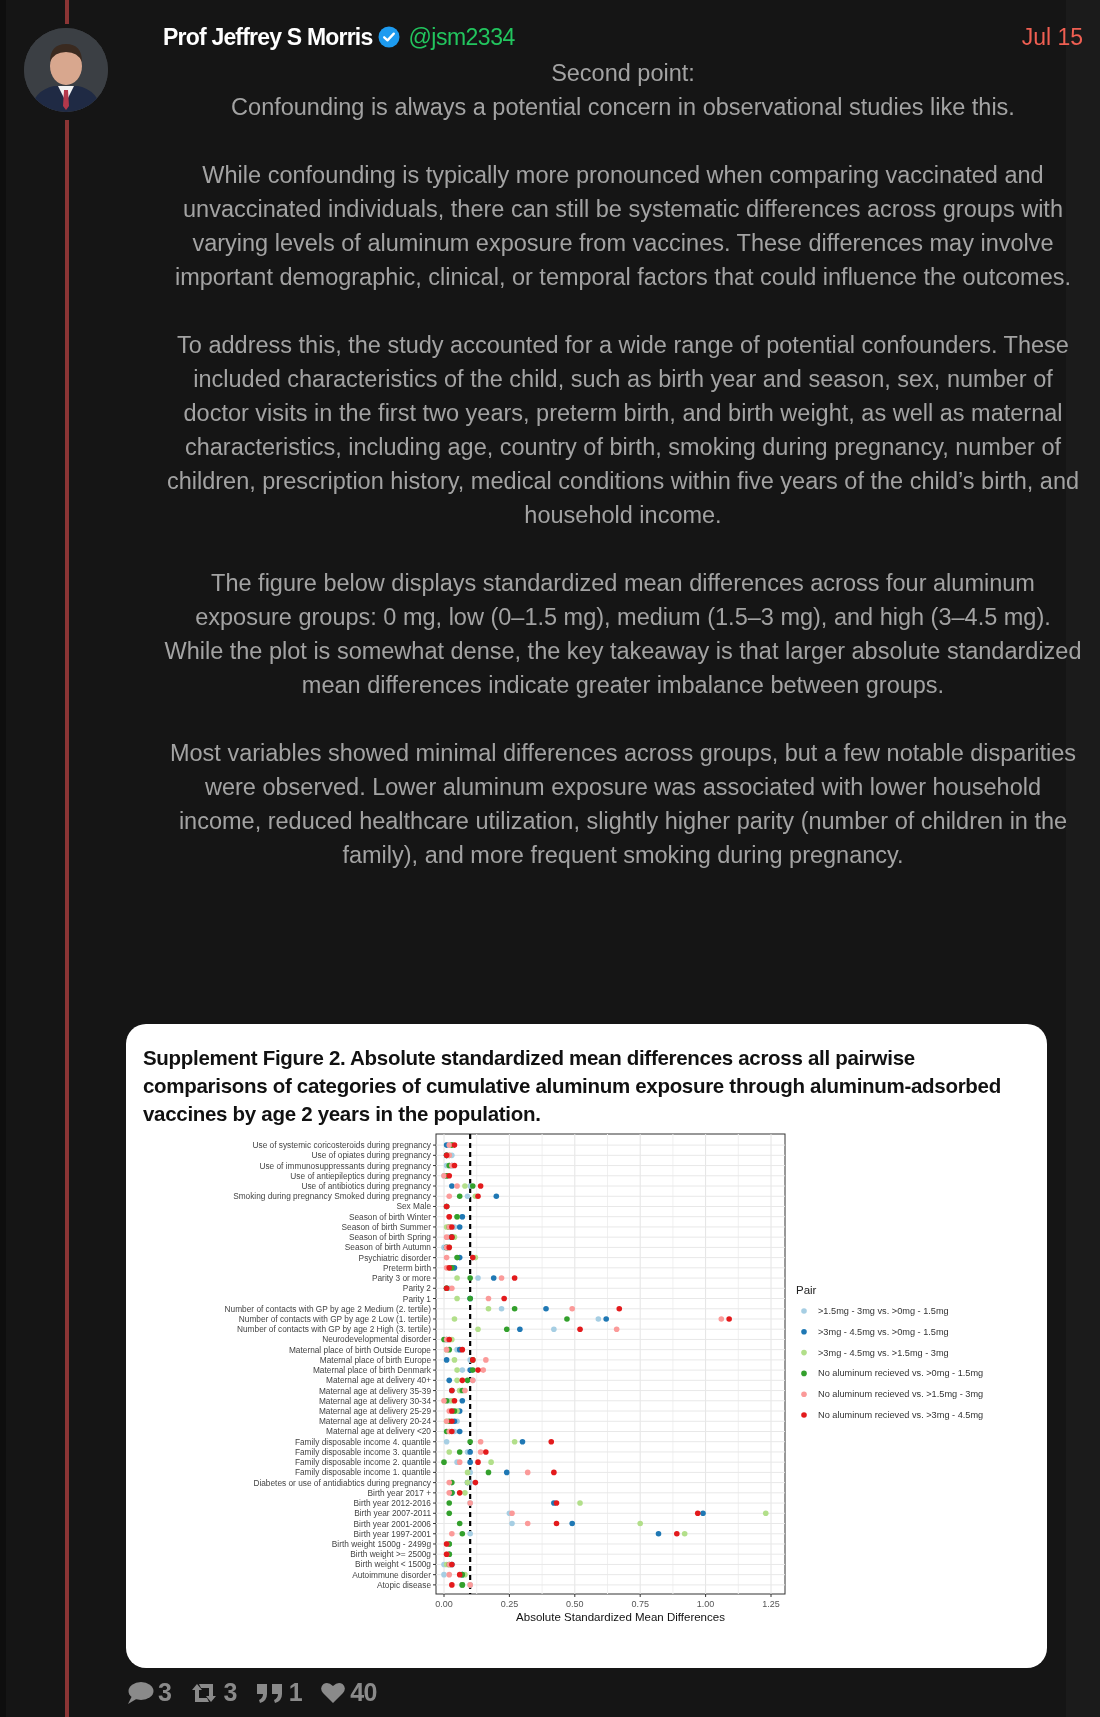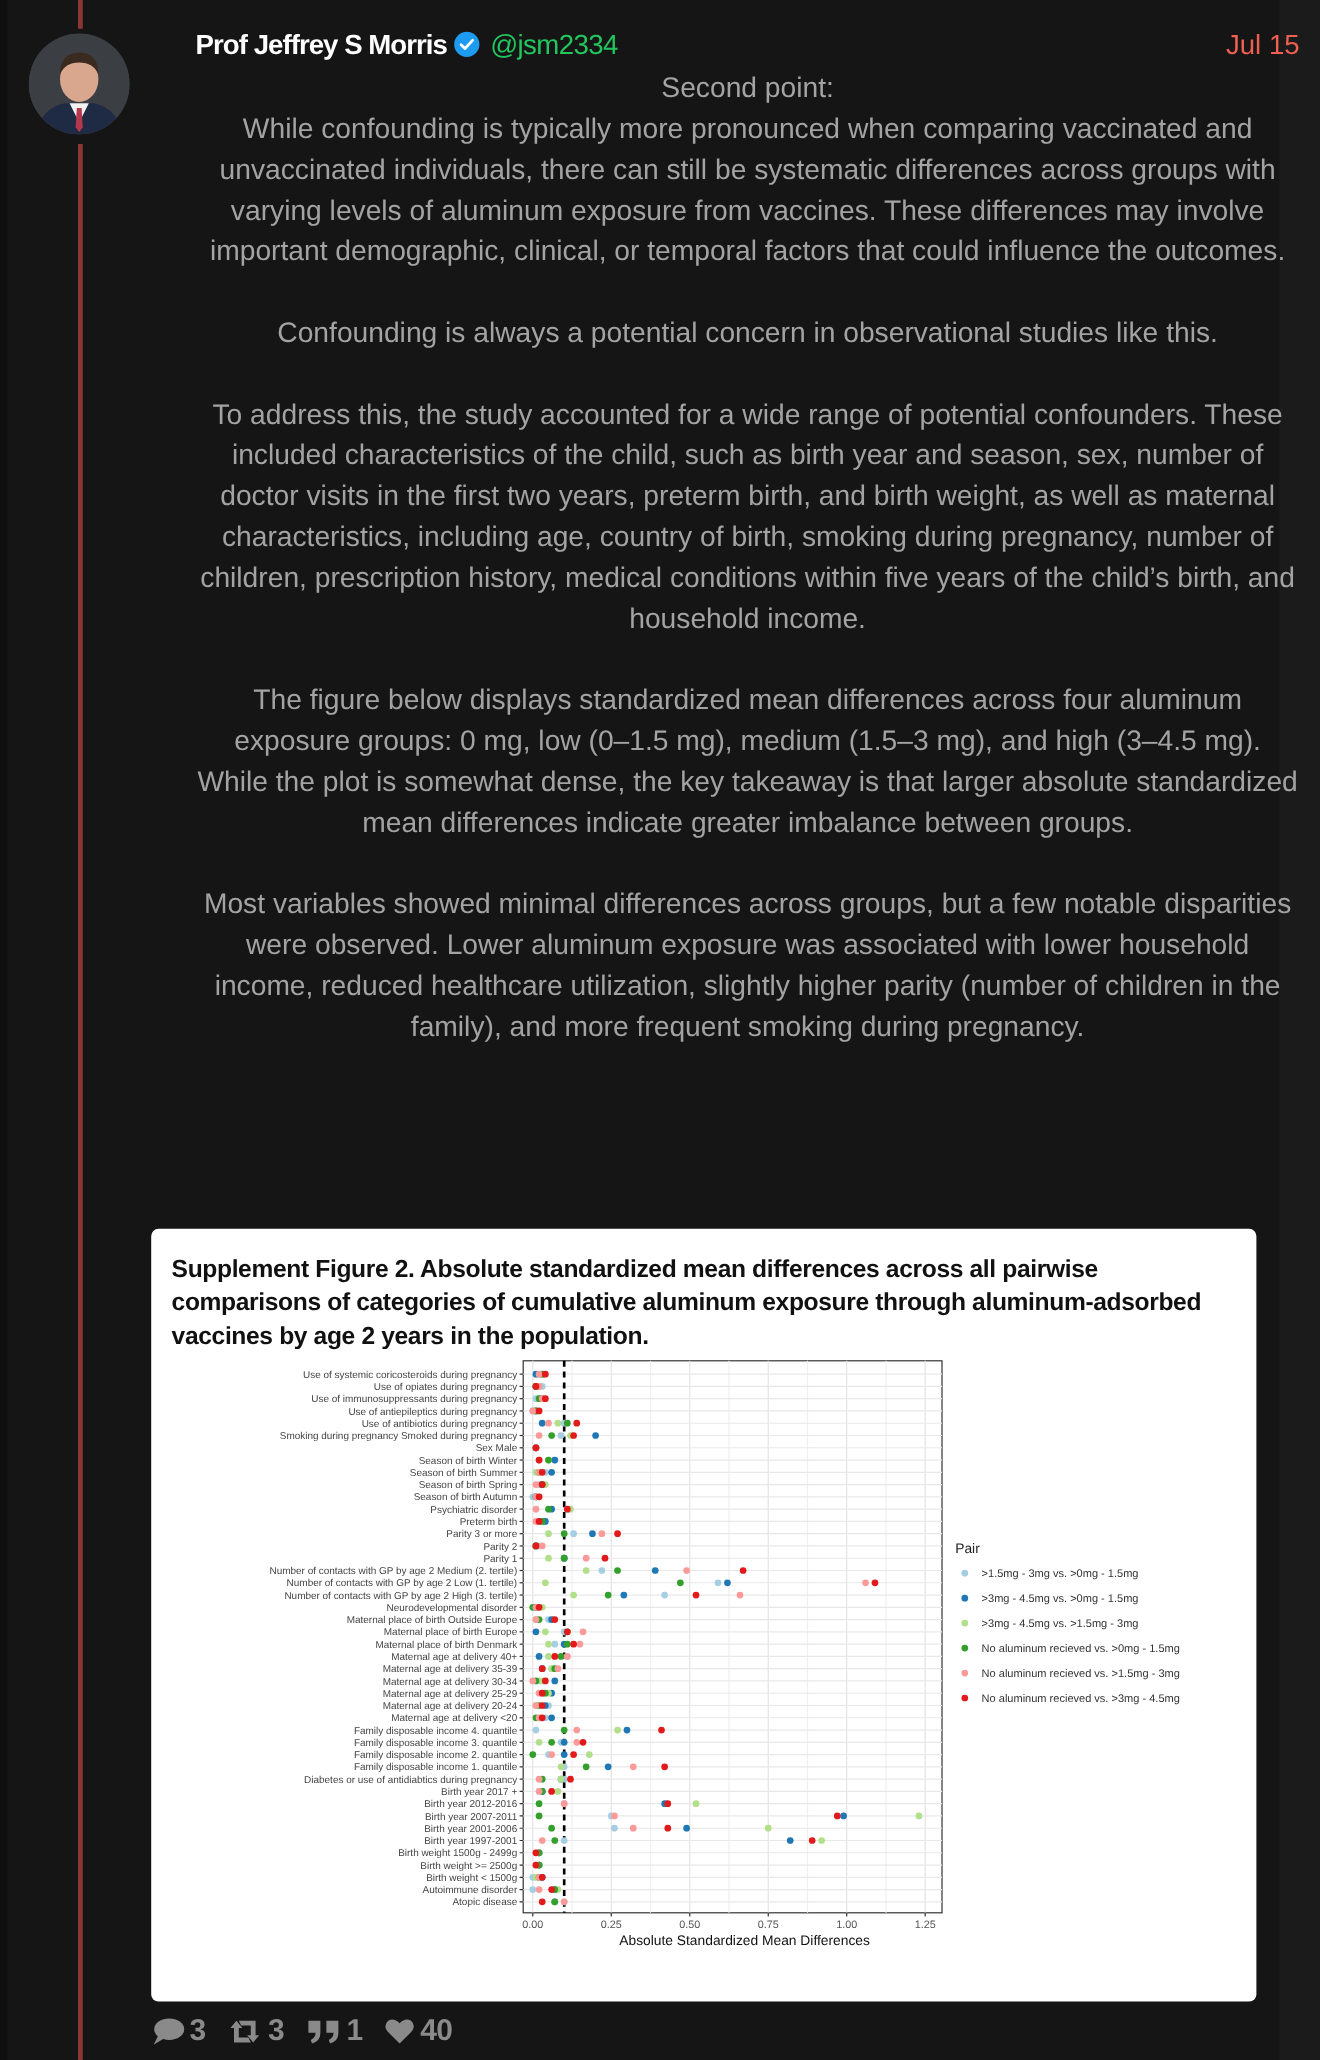--- a/index.html
+++ b/index.html
@@ -12,21 +12,21 @@
   .avatar { position:absolute; left:24px; top:28px; width:84px; height:84px; border-radius:50%; overflow:hidden; background:#3a3d40; }
   .post { position:absolute; left:126px; top:20px; width:920px;margin-left:37px; }
   .header { display:flex; align-items:center; height:34px; }
   .name { color:#fff; font-weight:bold; font-size:23px; letter-spacing:-0.8px; }
   .verified { display:inline-block; width:22px; height:22px; margin-left:6px; }
   .handle { color:#22c55e; font-size:23px; margin-left:8px; letter-spacing:-0.5px; }
   .date { position:absolute; right:0; top:4px; color:#ef5f52; font-size:23px;text-align:center; }
   .body { color:#a3a3a3; font-size:23.5px; line-height:34px; margin-top:2px;text-align:center; }
   .body p { margin:0 0 34px 0; }
   .body p.tight { margin:0; }
-  .figure-card { position:absolute; left:126px; top:1024px; width:921px; height:644px; background:#fff; border-radius:6px; overflow:hidden; }
+  .figure-card { position:absolute; left:126px; top:1024px; width:921px; height:644px; background:#fff; border-radius:20px; overflow:hidden; }
   .fig-title { position:absolute; left:17px; top:20px; width:880px; color:#111; font-weight:bold; font-size:20.5px; line-height:28px; letter-spacing:-0.3px; }
   .fig-note { position:absolute; left:17px; top:612px; color:#111; font-size:11.5px; letter-spacing:-0.2px;margin-top:45px; }
   #chart-svg { position:absolute; left:0; top:0; }
   .actions { position:absolute; left:126px; top:1678px; display:flex; align-items:center; color:#8a8a8a; font-weight:bold; font-size:25px; letter-spacing:-0.5px; }
   .action { display:flex; align-items:center; margin-right:18px; cursor:pointer; }
   .action svg { margin-right:4px; }
 </style>
 </head>
 <body>
 
@@ -51,22 +51,22 @@
     <span class="name">Prof Jeffrey S Morris</span>
     <svg class="verified" viewBox="0 0 22 22">
       <circle cx="11" cy="11" r="10.5" fill="#1d9bf0"></circle>
       <path d="M6.2 11.3 L9.5 14.4 L15.8 7.6" stroke="#fff" stroke-width="2.3" fill="none" stroke-linecap="round" stroke-linejoin="round"></path>
     </svg>
     <span class="handle">@jsm2334</span>
     <span class="date">Jul 15</span>
   </div>
   <div class="body">
     <p class="tight">Second point:</p>
+    <p>Confounding is always a potential concern in observational studies like this.</p>
     <p>While confounding is typically more pronounced when comparing vaccinated and unvaccinated individuals, there can still be systematic differences across groups with varying levels of aluminum exposure from vaccines. These differences may involve important demographic, clinical, or temporal factors that could influence the outcomes.</p>
-    <p>Confounding is always a potential concern in observational studies like this.</p>
     <p>To address this, the study accounted for a wide range of potential confounders. These included characteristics of the child, such as birth year and season, sex, number of doctor visits in the first two years, preterm birth, and birth weight, as well as maternal characteristics, including age, country of birth, smoking during pregnancy, number of children, prescription history, medical conditions within five years of the child’s birth, and household income.</p>
     <p>The figure below displays standardized mean differences across four aluminum exposure groups: 0 mg, low (0–1.5 mg), medium (1.5–3 mg), and high (3–4.5 mg). While the plot is somewhat dense, the key takeaway is that larger absolute standardized mean differences indicate greater imbalance between groups.</p>
     <p>Most variables showed minimal differences across groups, but a few notable disparities were observed. Lower aluminum exposure was associated with lower household income, reduced healthcare utilization, slightly higher parity (number of children in the family), and more frequent smoking during pregnancy.</p>
   </div>
 </div>
 
 <div class="figure-card">
   <div class="fig-title">Supplement Figure 2. Absolute standardized mean differences across all pairwise comparisons of categories of cumulative aluminum exposure through aluminum-adsorbed vaccines by age 2 years in the population.</div>
   <svg id="chart-svg" width="921" height="644">
       <rect x="310" y="110" width="349" height="460" fill="#fff" stroke="#333" stroke-width="1"></rect>

